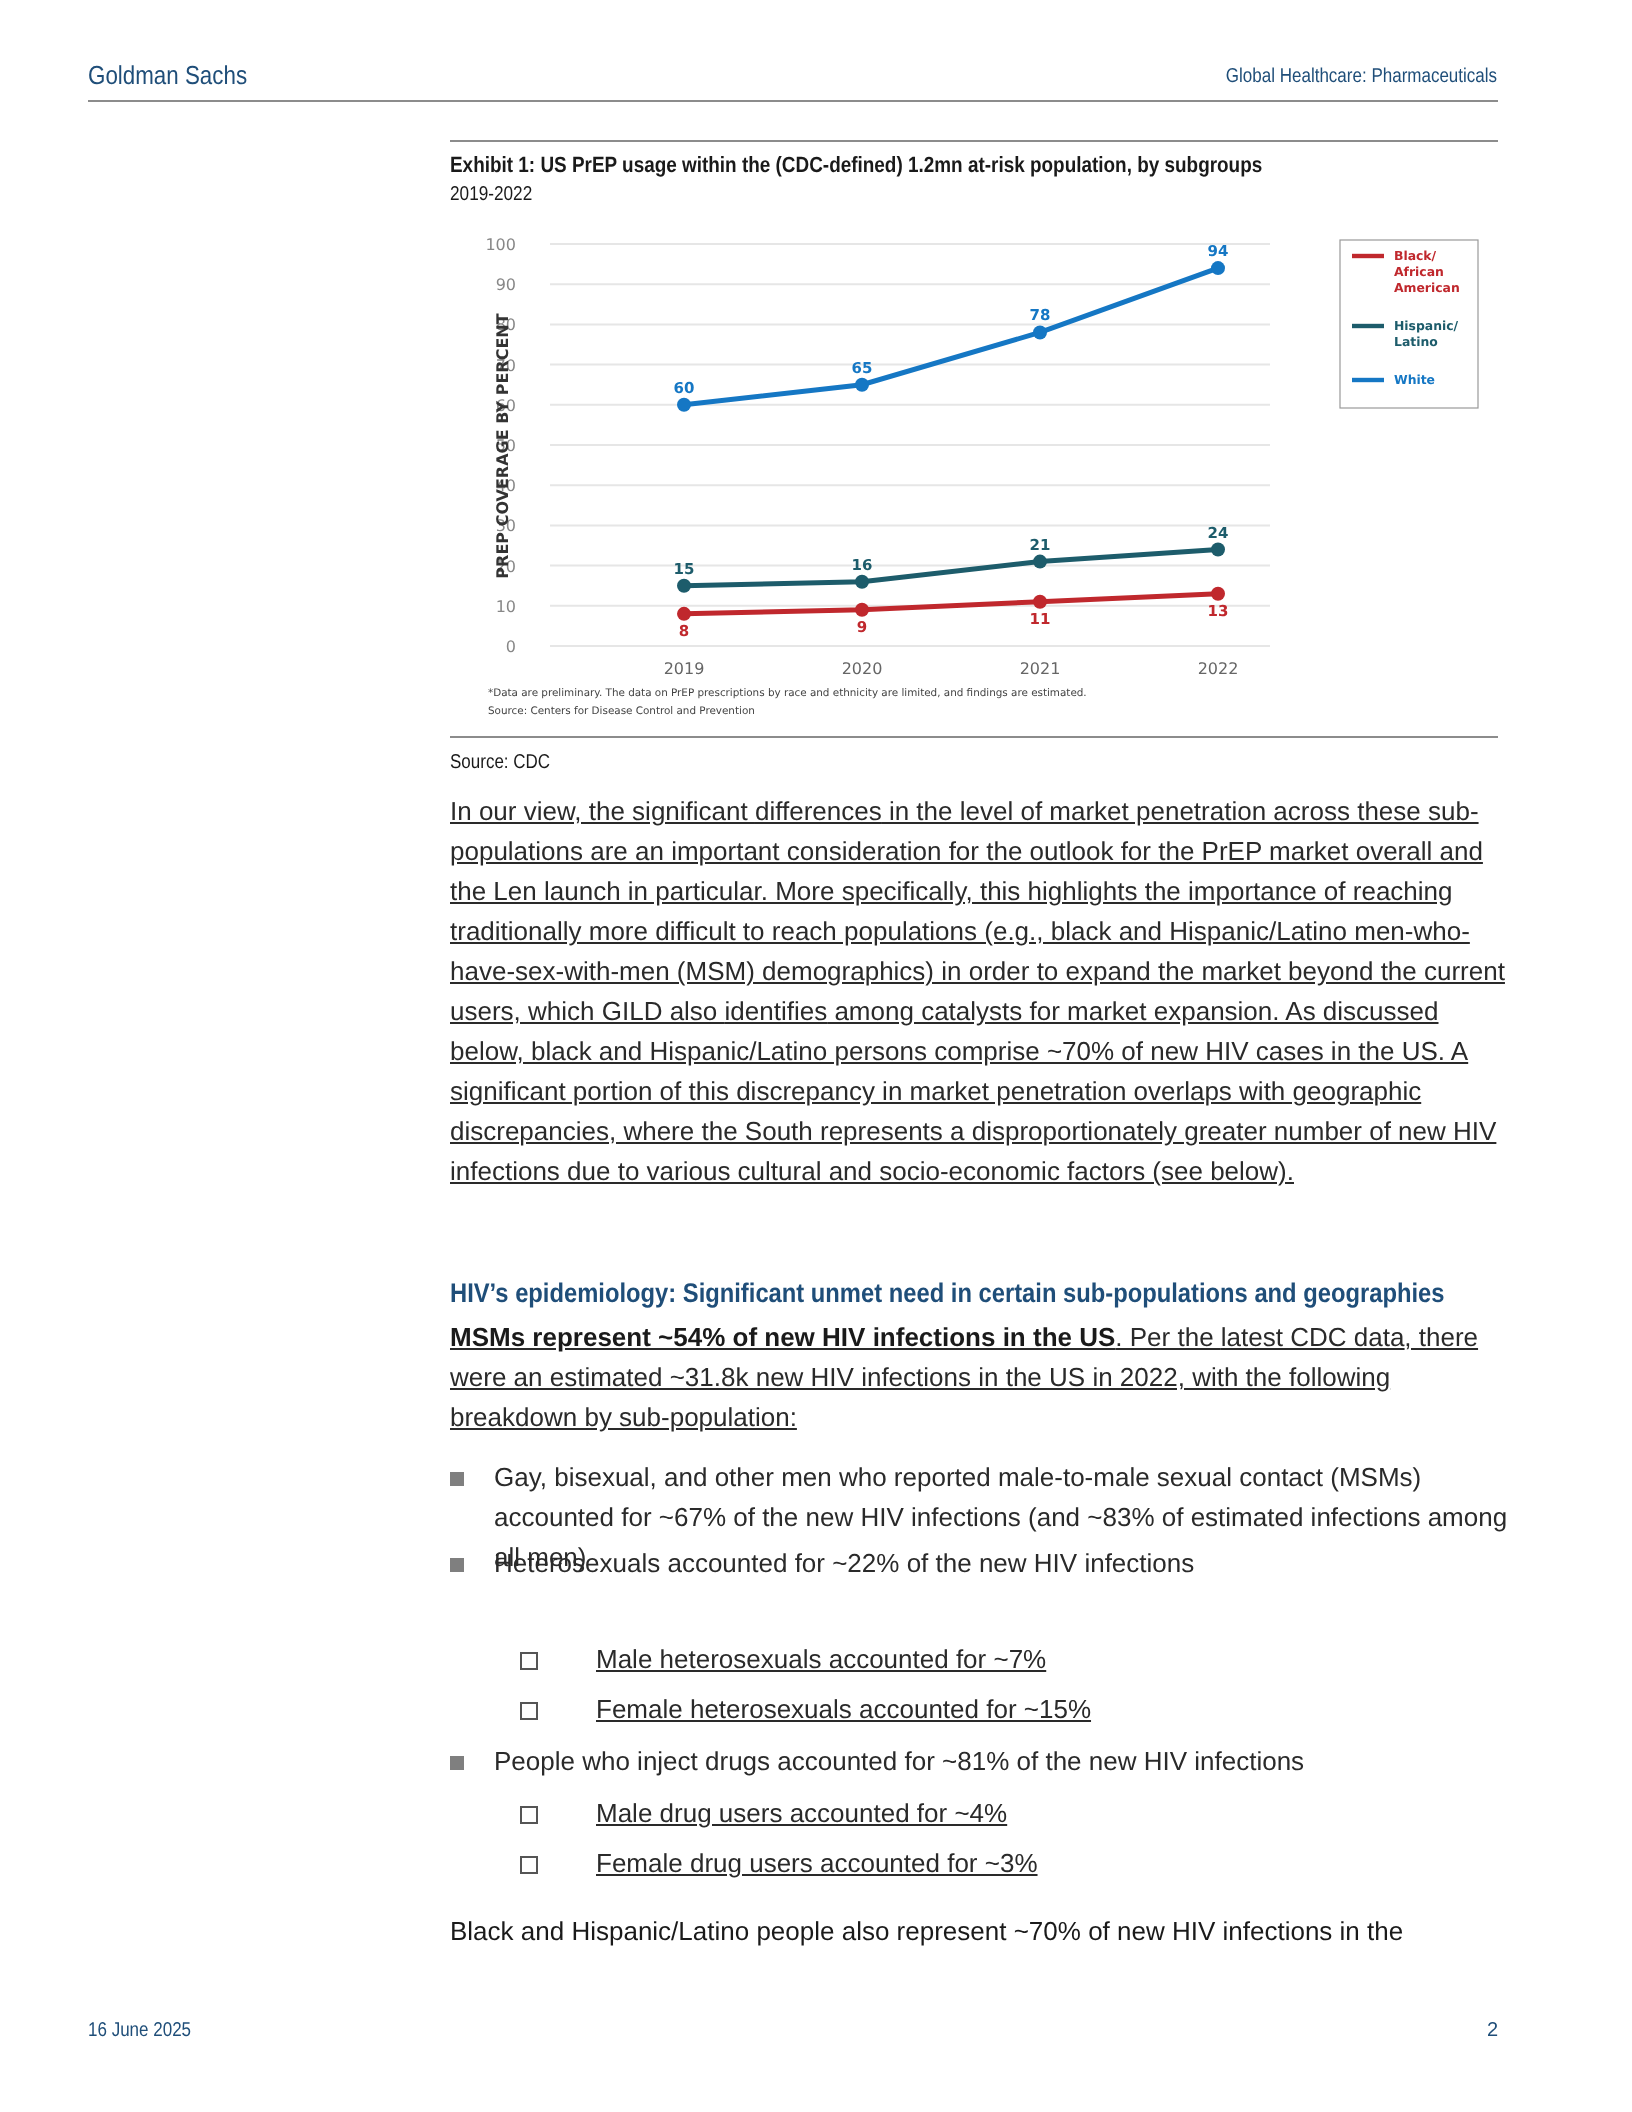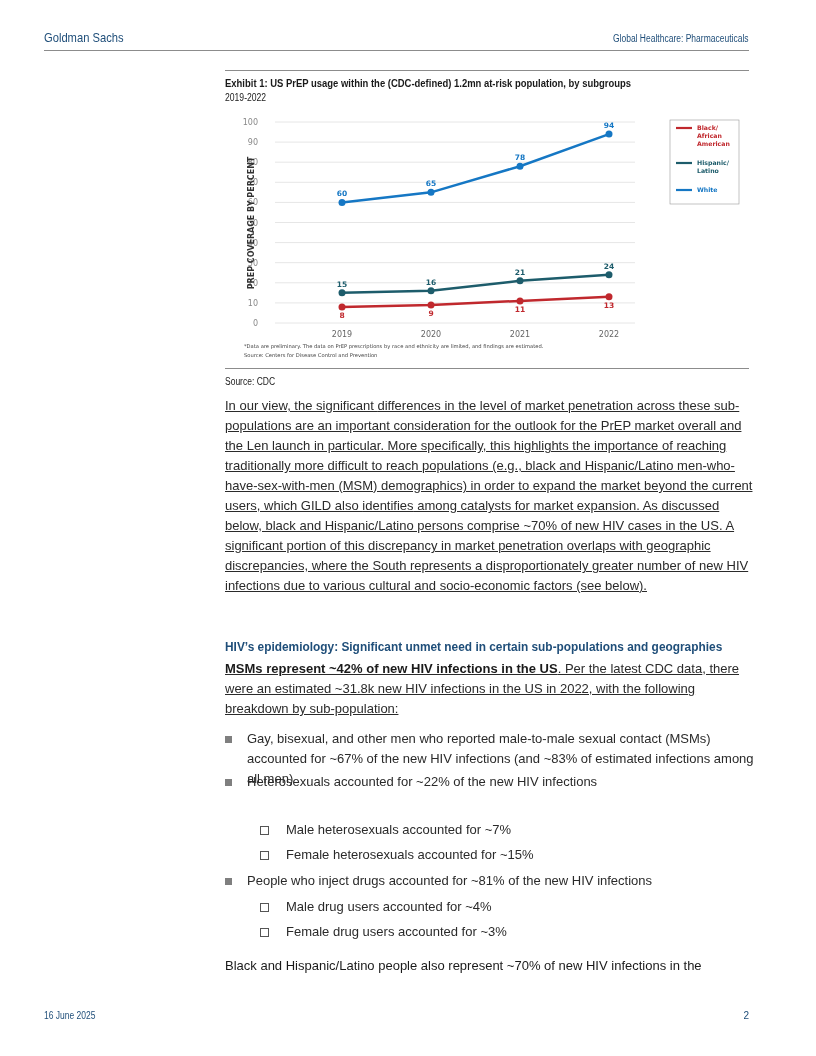--- a/index.html
+++ b/index.html
@@ -17,21 +17,21 @@
   .para1 { top: 396px; }
   .u { text-decoration: underline; }
   .sec-head { position: absolute; left: 225px; top: 639px; font-size: 13.5px; font-weight: bold; color: #1f4e79; transform: scaleX(0.88); transform-origin: left top; white-space: nowrap; }
   .para2 { top: 659px; }
   .b { font-weight: bold; color: #1a1a1a; }
   .bul { position: absolute; left: 225px; width: 530px; font-size: 13px; line-height: 20px; color: #2a2a2a; }
   .bul .mk { position: absolute; left: 0; top: 7px; width: 7px; height: 7px; background: #7f7f7f; }
   .bul .tx { margin-left: 22px; display: block; }
   .sub { position: absolute; left: 260px; width: 495px; font-size: 13px; line-height: 20px; color: #2a2a2a; }
   .sub .mk { position: absolute; left: 0; top: 6px; width: 7px; height: 7px; border: 1px solid #555; background: #fff; }
-  .sub .tx { margin-left: 26px; display: block; }
+  .sub .tx { margin-left: 38px; display: block; text-decoration: underline; }
   .last { position: absolute; left: 225px; top: 958px; font-size: 13px; font-weight: normal; color: #1a1a1a; white-space: nowrap; }
   .foot-left { position: absolute; left: 44px; top: 1010px; font-size: 10px; color: #1f4e79; transform: scaleX(0.85); transform-origin: left top; }
   .foot-right { position: absolute; right: 67px; top: 1010px; font-size: 10px; color: #1f4e79; }
   svg text { font-family: "DejaVu Sans", sans-serif; }
 </style>
 </head>
 <body>
 
 <div class="hdr-left">Goldman Sachs</div>
 <div class="hdr-right">Global Healthcare: Pharmaceuticals</div>
@@ -125,21 +125,21 @@
   <text x="19" y="238" font-size="5.2" fill="#444">*Data are preliminary. The data on PrEP prescriptions by race and ethnicity are limited, and findings are estimated.</text>
   <text x="19" y="247" font-size="5.2" fill="#444">Source: Centers for Disease Control and Prevention</text>
 </svg>
 
 <div class="src-rule"></div>
 <div class="src">Source: CDC</div>
 
 <div class="body para1" id="para1"><span>In our view, the significant </span><a class="u" style="color: inherit;">differences</a><span> in the level of market penetration across these sub-populations are an important consideration for the outlook for the PrEP market overall and the Len launch in particular. More specifically, this highlights the importance of reaching traditionally more difficult to reach populations (e.g., black and Hispanic/Latino men-who-have-sex-with-men (MSM) demographics) in order to expand the market beyond the current users, which GILD also </span><a class="u" style="color: inherit;">identifies</a><span> among catalysts for market expansion. As discussed below, black and Hispanic/Latino persons comprise ~70% of new HIV cases in the US. A significant portion of this discrepancy in market penetration overlaps with geographic discrepancies, where the South represents a disproportionately greater number of new HIV infections due to various cultural and socio-economic factors (see below).</span></div>
 
 <div class="sec-head">HIV’s epidemiology: Significant unmet need in certain sub-populations and geographies</div>
-<div class="body para2" id="para2"><span class="b">MSMs represent ~42% of new HIV infections in the US</span><span>. Per the </span><a class="u" style="color: inherit;">latest CDC data</a><span>, there were an estimated ~31.8k new HIV infections in the US in 2022, with the following breakdown by sub-population:</span></div>
+<div class="body para2" id="para2"><span class="b">MSMs represent ~54% of new HIV infections in the US</span><span>. Per the </span><a class="u" style="color: inherit;">latest CDC data</a><span>, there were an estimated ~31.8k new HIV infections in the US in 2022, with the following breakdown by sub-population:</span></div>
 
 <div class="bul" style="top:729px">
     <span class="mk"></span>
     <span class="tx">Gay, bisexual, and other men who reported male-to-male sexual contact (MSMs) accounted for ~67% of the new HIV infections (and ~83% of estimated infections among all men)</span>
   </div>
 <div class="bul" style="top:772px">
     <span class="mk"></span>
     <span class="tx">Heterosexuals accounted for ~22% of the new HIV infections</span>
   </div>
 <div class="sub" style="top:820px">

